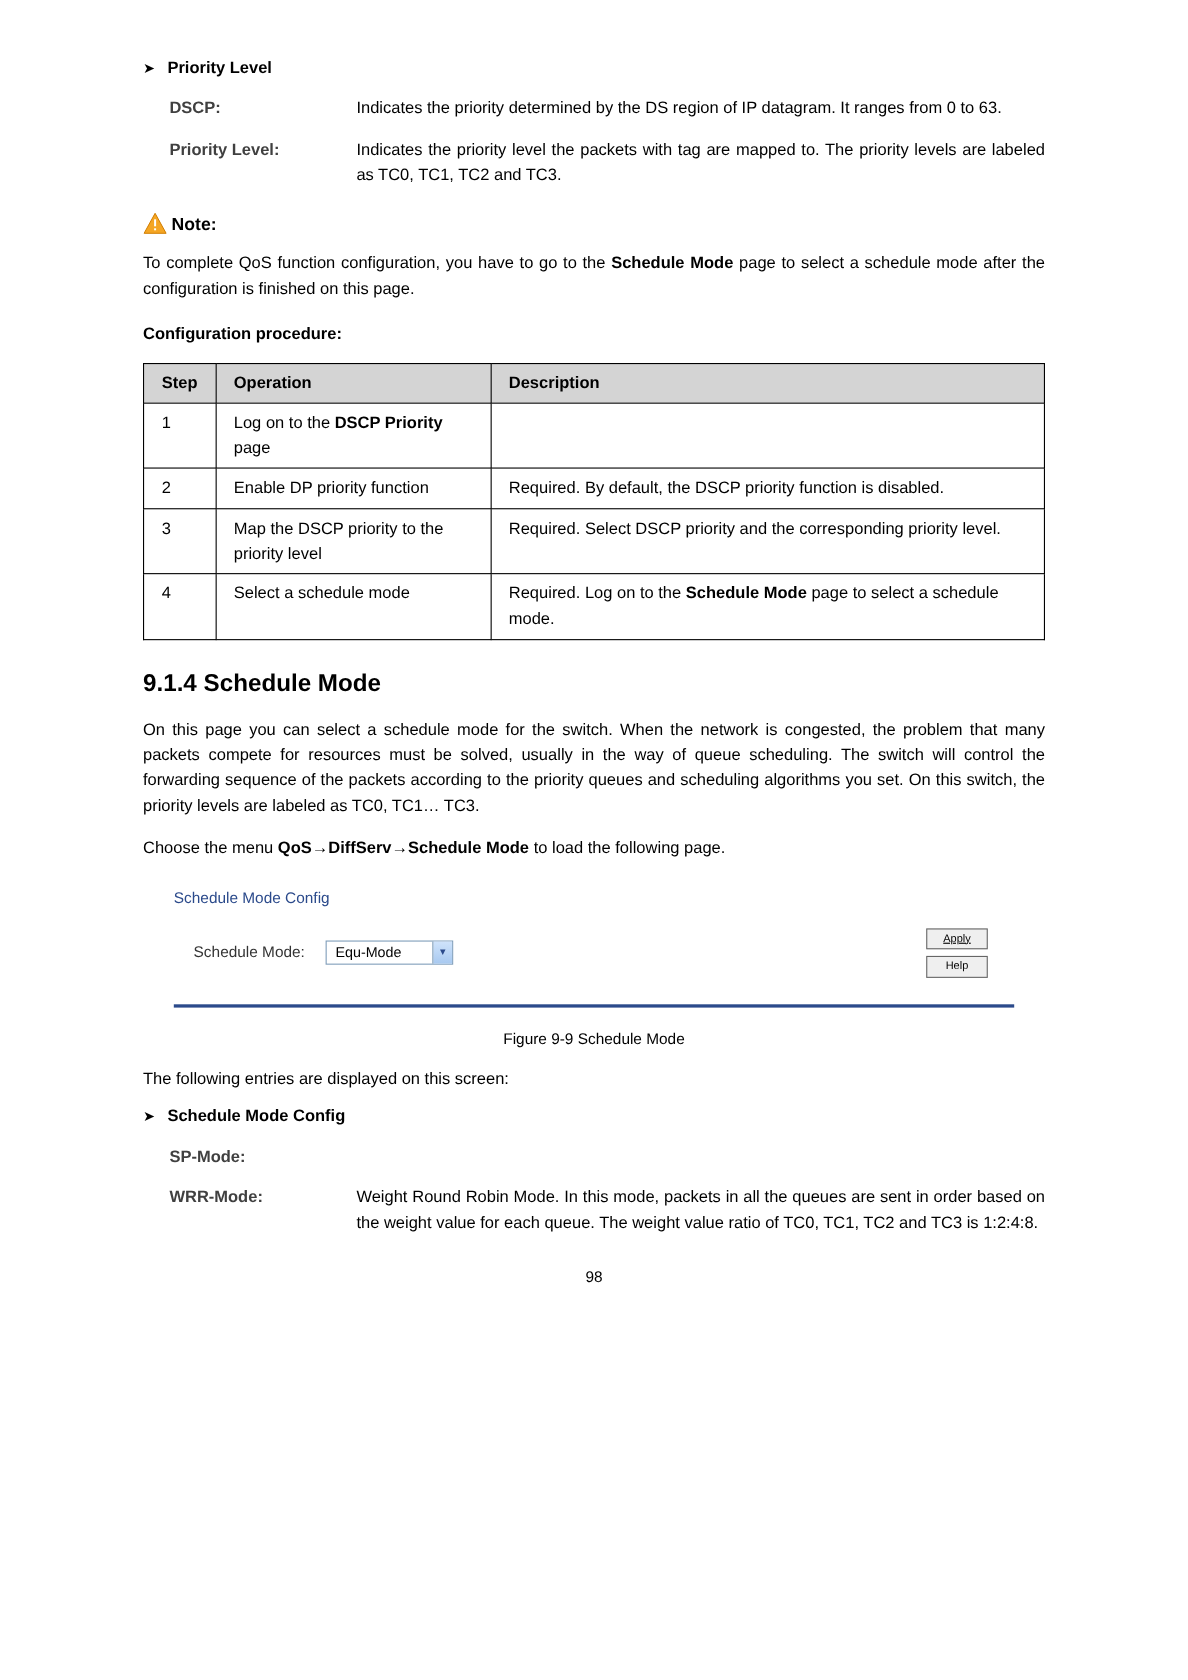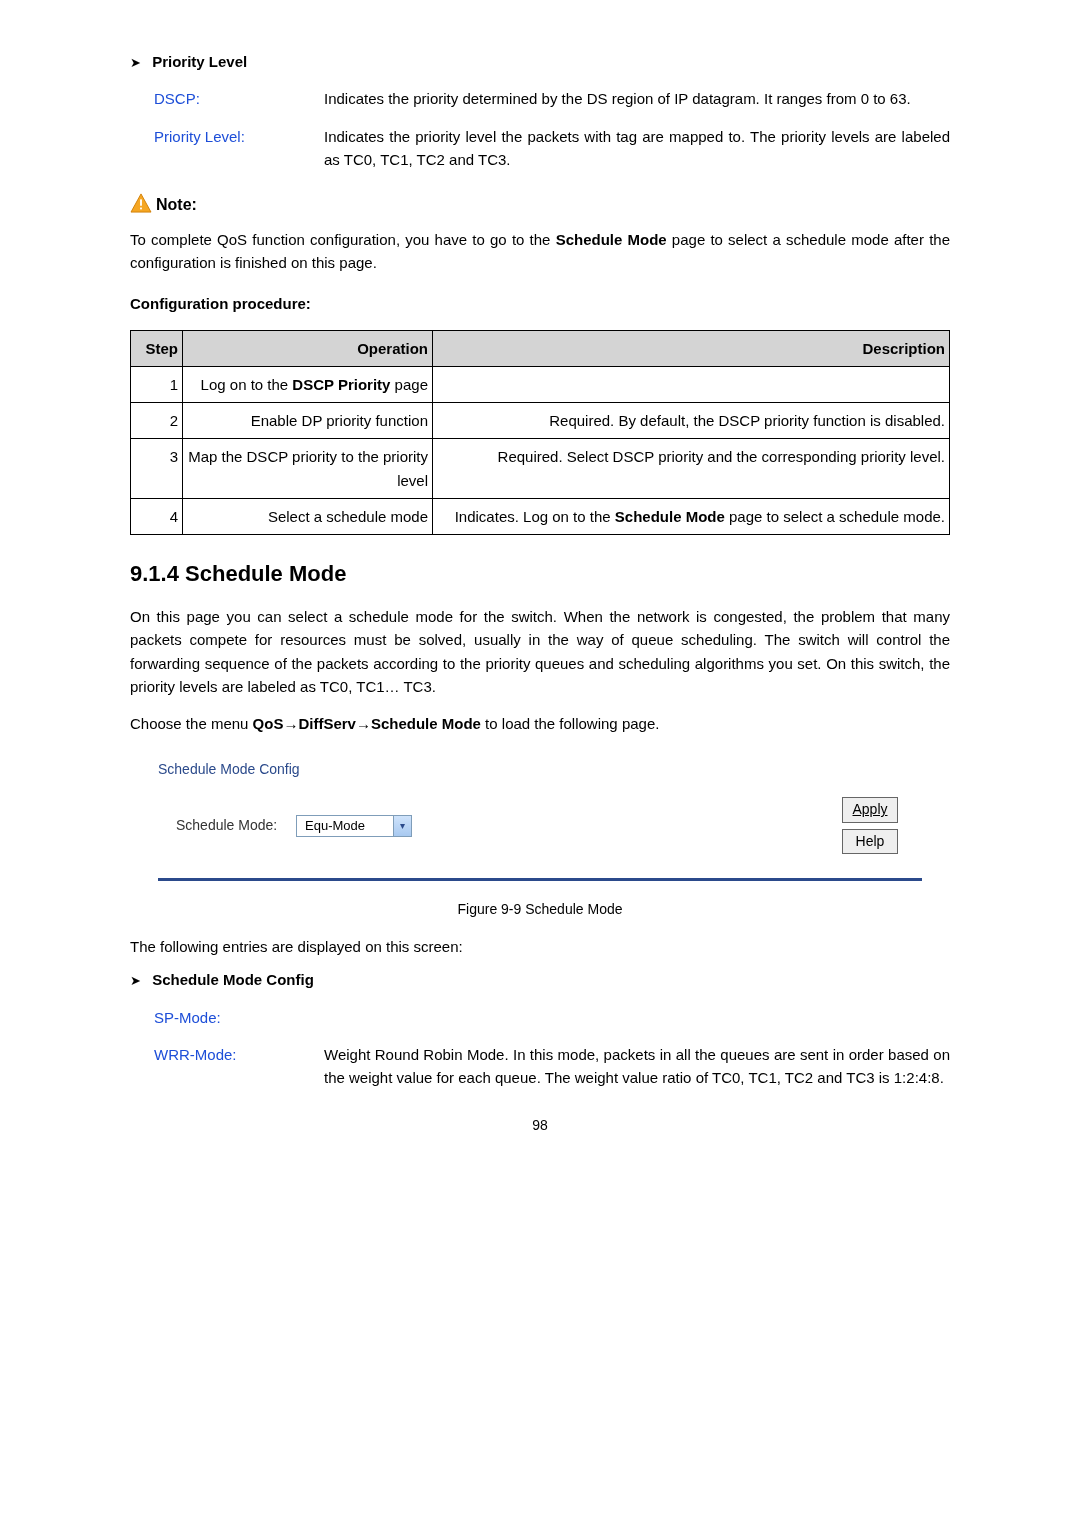--- a/index.html
+++ b/index.html
@@ -8,56 +8,56 @@
     background: #fff;
     width: 1080px;
     padding: 50px 130px 40px 130px;
     font-size: 15px;
     line-height: 1.55;
     color: #000;
   }
   .arrow { display: inline-block; width: 18px; font-size: 13px; }
   .section-bold { font-weight: bold; }
   .dl-row { display: flex; margin: 14px 0 14px 24px; }
-  .dl-term { width: 170px; color: #1d4ed8; font-weight: normal; flex-shrink: 0; }
+  .dl-term { width: 170px; color: #404040; font-weight: bold; flex-shrink: 0; }
   .dl-desc { flex: 1; text-align: justify; }
   .note-head { margin: 22px 0 10px 0; display: flex; }
   .note-icon { width: 22px; height: 20px; display: inline-block; position: relative; margin-right: 4px; }
   .note-icon svg { width: 100%; height: 100%; }
   .note-label { font-weight: bold; font-size: 16px; }
   .note-body { text-align: justify; margin-bottom: 18px; }
   .conf-proc { font-weight: bold; margin: 6px 0 14px 0; }
   table.proc {
     width: 100%;
     border-collapse: collapse;
     font-size: 15px;
     margin-bottom: 22px;
   }
   table.proc th, table.proc td {
     border: 1.5px solid #000;
-    padding: 6px 4px;
-    text-align: right;
+    padding: 6px 16px;
+    text-align: left;
     vertical-align: top;
   }
   table.proc th { background: #d4d4d4; font-weight: bold; }
   table.proc th.step-col, table.proc td.step-col { width: 52px; }
   table.proc td.op-col { width: 250px; }
   .justify { text-align: justify; }
   h2.subhead { font-size: 22px; font-weight: bold; margin: 4px 0 14px 0; }
   p.body { margin-bottom: 14px; text-align: justify; }
   .fig-wrap { margin: 10px 28px 0 28px; border-bottom: 3px solid #2b4a8b; padding: 10px 0 24px 0; }
   .fig-title { color: #2b4a8b; font-size: 14px; margin-bottom: 16px; }
   .fig-row { display: flex; align-items: center; padding-left: 18px; }
   .fig-label { font-size: 14px; color: #333; width: 120px; }
   .fig-select { display: inline-flex; align-items: center; border: 1px solid #7f9db9; height: 22px; font-size: 13px; background: #fff; }
   .fig-select .sel-text { padding: 0 8px; width: 96px; }
   .fig-select .sel-btn { width: 18px; height: 20px; background: linear-gradient(#cfe3fb, #a8c9f0); border-left: 1px solid #7f9db9; display: flex; align-items: center; justify-content: center; }
   .fig-select .sel-btn span { font-size: 10px; color: #2b4a8b; }
   .fig-btns { margin-left: auto; margin-right: 24px; display: flex; flex-direction: column; gap: 6px; }
-  .fig-btn { border: 1px solid #666; background: #efefef; font-size: 14px; text-align: center; padding: 1px 0; width: 56px; cursor: pointer; }
+  .fig-btn { border: 1px solid #666; background: #efefef; font-size: 10px; text-align: center; padding: 1px 0; width: 56px; cursor: pointer; }
   .fig-btn.apply { text-decoration: underline; }
   .fig-caption { text-align: center; font-size: 14px; margin: 18px 0 14px 0; }
   .page-no { text-align: center; font-size: 14px; margin-top: 26px; }
 </style>
 </head>
 <body>
 
 <div style="margin-bottom:6px;">
   <span class="arrow">➤</span>
   <span class="section-bold">Priority Level</span>
@@ -109,21 +109,21 @@
       <td class="justify">Required. By default, the DSCP priority function is disabled.</td>
     </tr>
     <tr>
       <td class="step-col">3</td>
       <td class="op-col justify">Map the DSCP priority to the priority level</td>
       <td class="justify">Required. Select DSCP priority and the corresponding priority level.</td>
     </tr>
     <tr>
       <td class="step-col">4</td>
       <td class="op-col">Select a schedule mode</td>
-      <td class="justify"><span>Indicates. Log on to the </span><strong>Schedule Mode</strong><span> page to select a schedule mode.</span></td>
+      <td class="justify"><span>Required. Log on to the </span><strong>Schedule Mode</strong><span> page to select a schedule mode.</span></td>
     </tr>
   </tbody>
 </table>
 
 <h2 class="subhead">9.1.4 Schedule Mode</h2>
 
 <p class="body">On this page you can select a schedule mode for the switch. When the network is congested, the problem that many packets compete for resources must be solved, usually in the way of queue scheduling. The switch will control the forwarding sequence of the packets according to the priority queues and scheduling algorithms you set. On this switch, the priority levels are labeled as TC0, TC1… TC3.</p>
 
 <p class="body" style="text-align:left;">
   <span>Choose the menu </span><strong>QoS→DiffServ→Schedule Mode</strong><span> to load the following page.</span>

